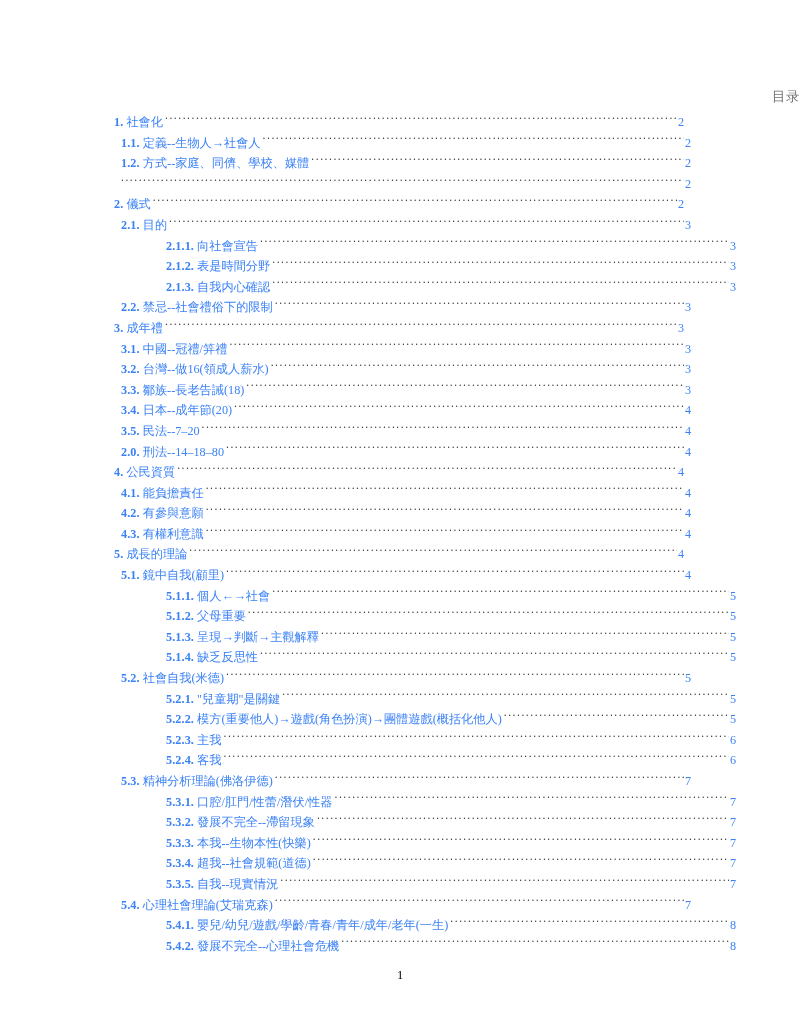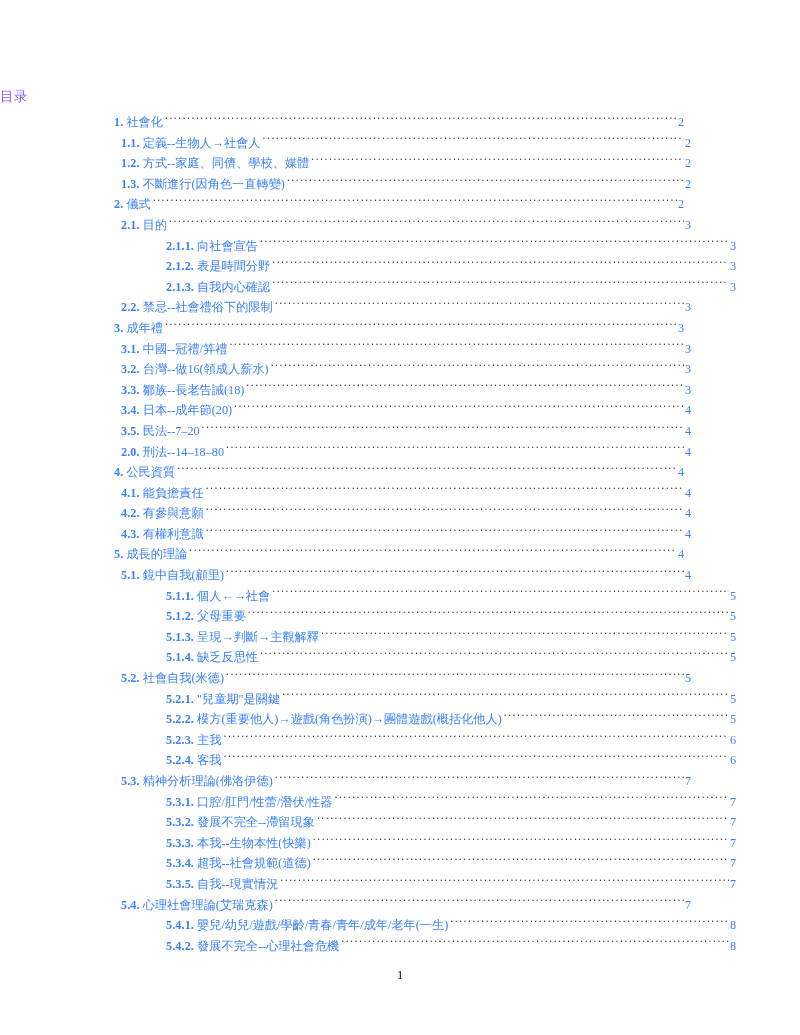--- a/index.html
+++ b/index.html
@@ -17,25 +17,25 @@
     height: 1035px;
     background: #ffffff;
     box-sizing: border-box;
     overflow: hidden;
   }
   .doc-title {
     position: absolute;
     top: 88px;
     left: 0;
     width: 800px;
-    text-align: left;
+    text-align: right;
     font-size: 13.5px;
     font-family: "Liberation Serif", "DejaVu Serif", serif;
     letter-spacing: 0.5px;
-    color: #8b5cf6;
+    color: #737373;
   }
   .toc {
     position: absolute;
     top: 112px;
     left: 114px;
     width: 570px;
   }
   .toc-entry {
     display: flex;
     align-items: baseline;
@@ -112,21 +112,20 @@
         <span class="label"><span class="num">1.1.</span> <span class="txt">定義--生物人→社會人</span></span>
         <span class="leader"></span>
         <span class="pageno">2</span>
       </div>
       <div class="toc-entry lvl2">
         <span class="label"><span class="num">1.2.</span> <span class="txt">方式--家庭、同儕、學校、媒體</span></span>
         <span class="leader"></span>
         <span class="pageno">2</span>
       </div>
       <div class="toc-entry lvl2">
-        <span class="label"><span class="num">1.3.</span> <span class="txt">不斷進行(因角色一直轉變)</span></span>
         <span class="leader"></span>
         <span class="pageno">2</span>
       </div>
       <div class="toc-entry lvl1">
         <span class="label"><span class="num">2.</span> <span class="txt">儀式</span></span>
         <span class="leader"></span>
         <span class="pageno">2</span>
       </div>
       <div class="toc-entry lvl2">
         <span class="label"><span class="num">2.1.</span> <span class="txt">目的</span></span>

